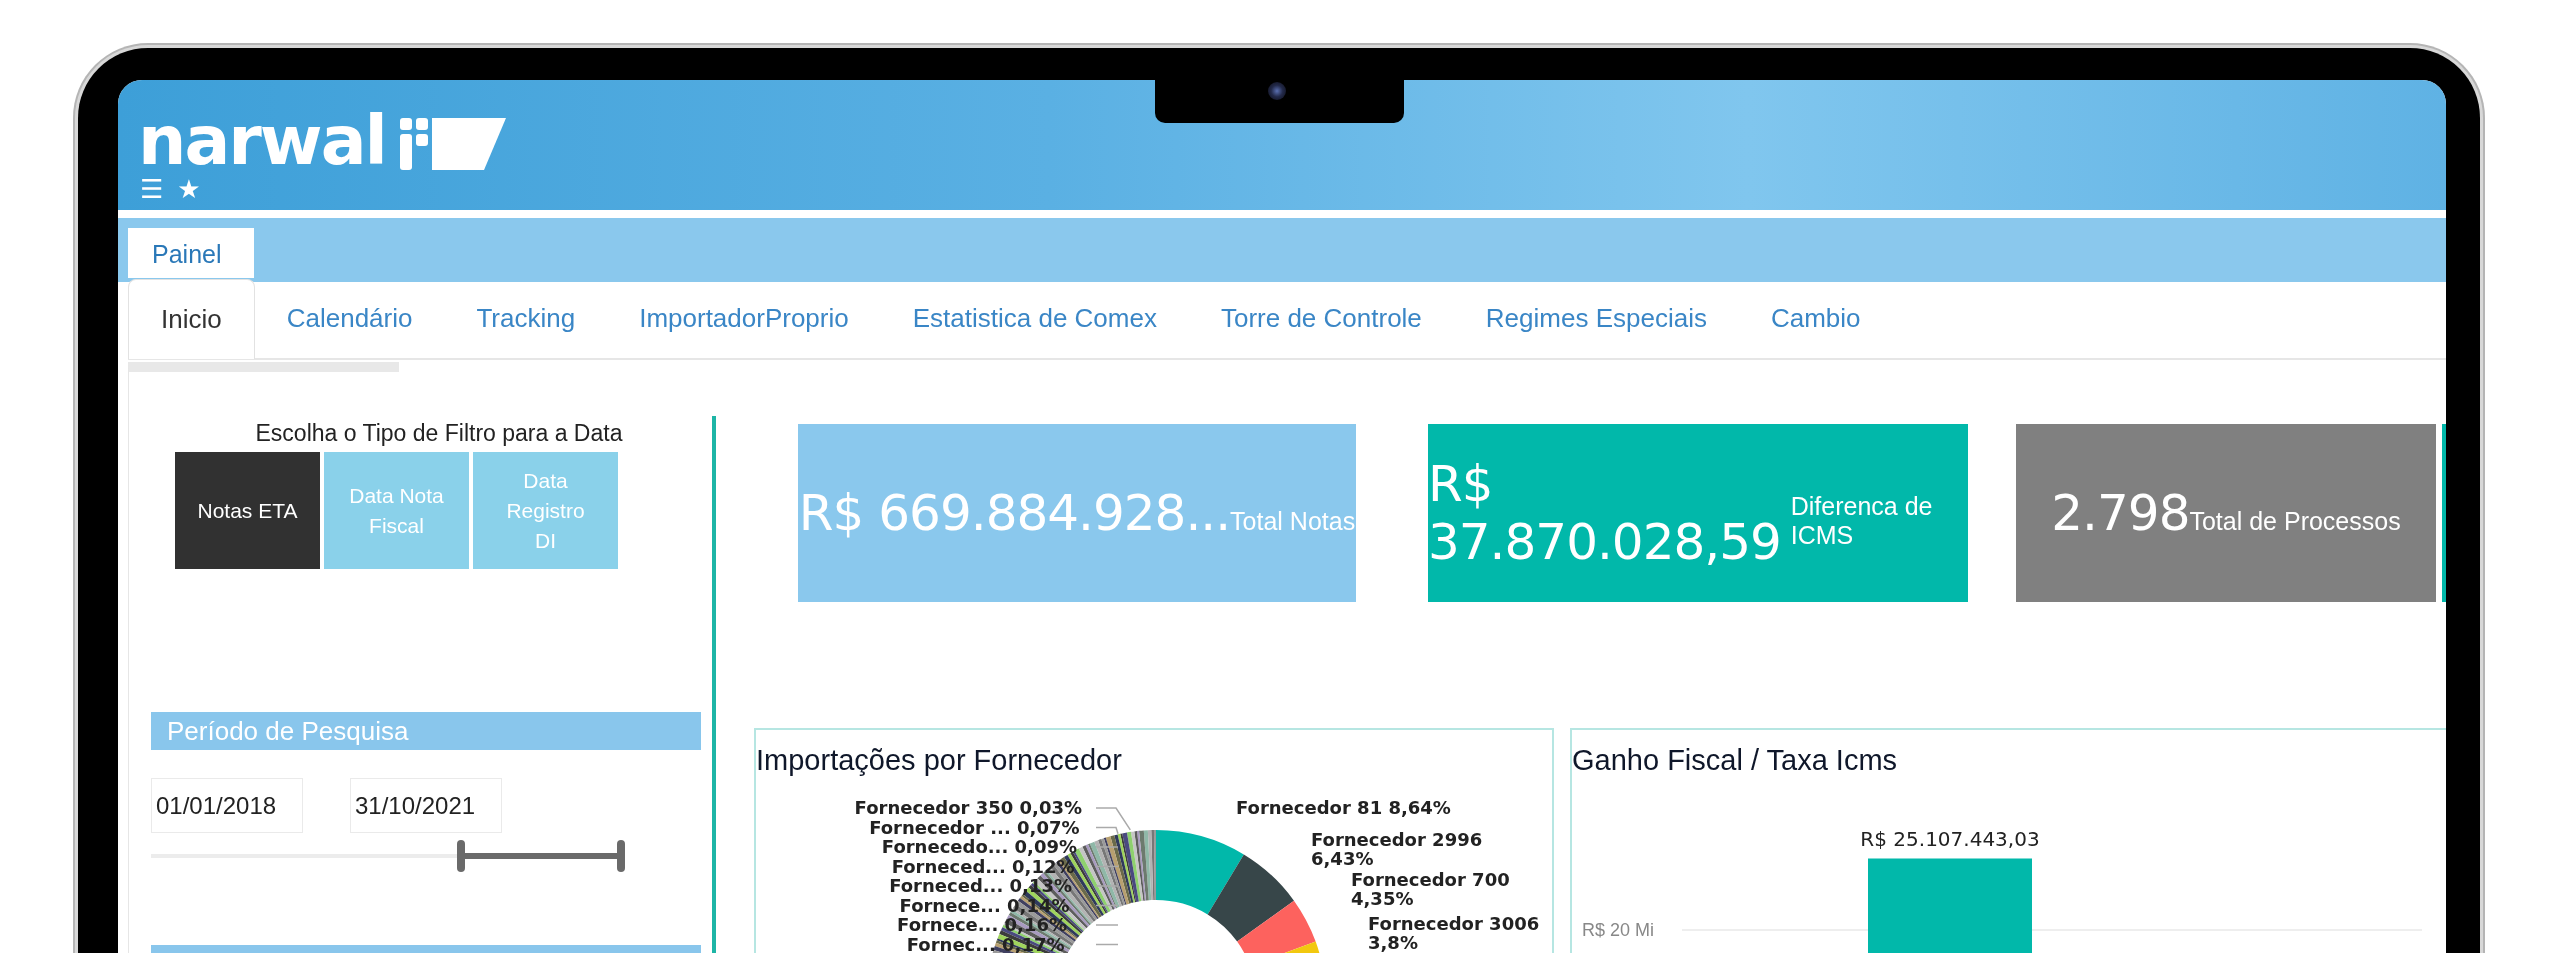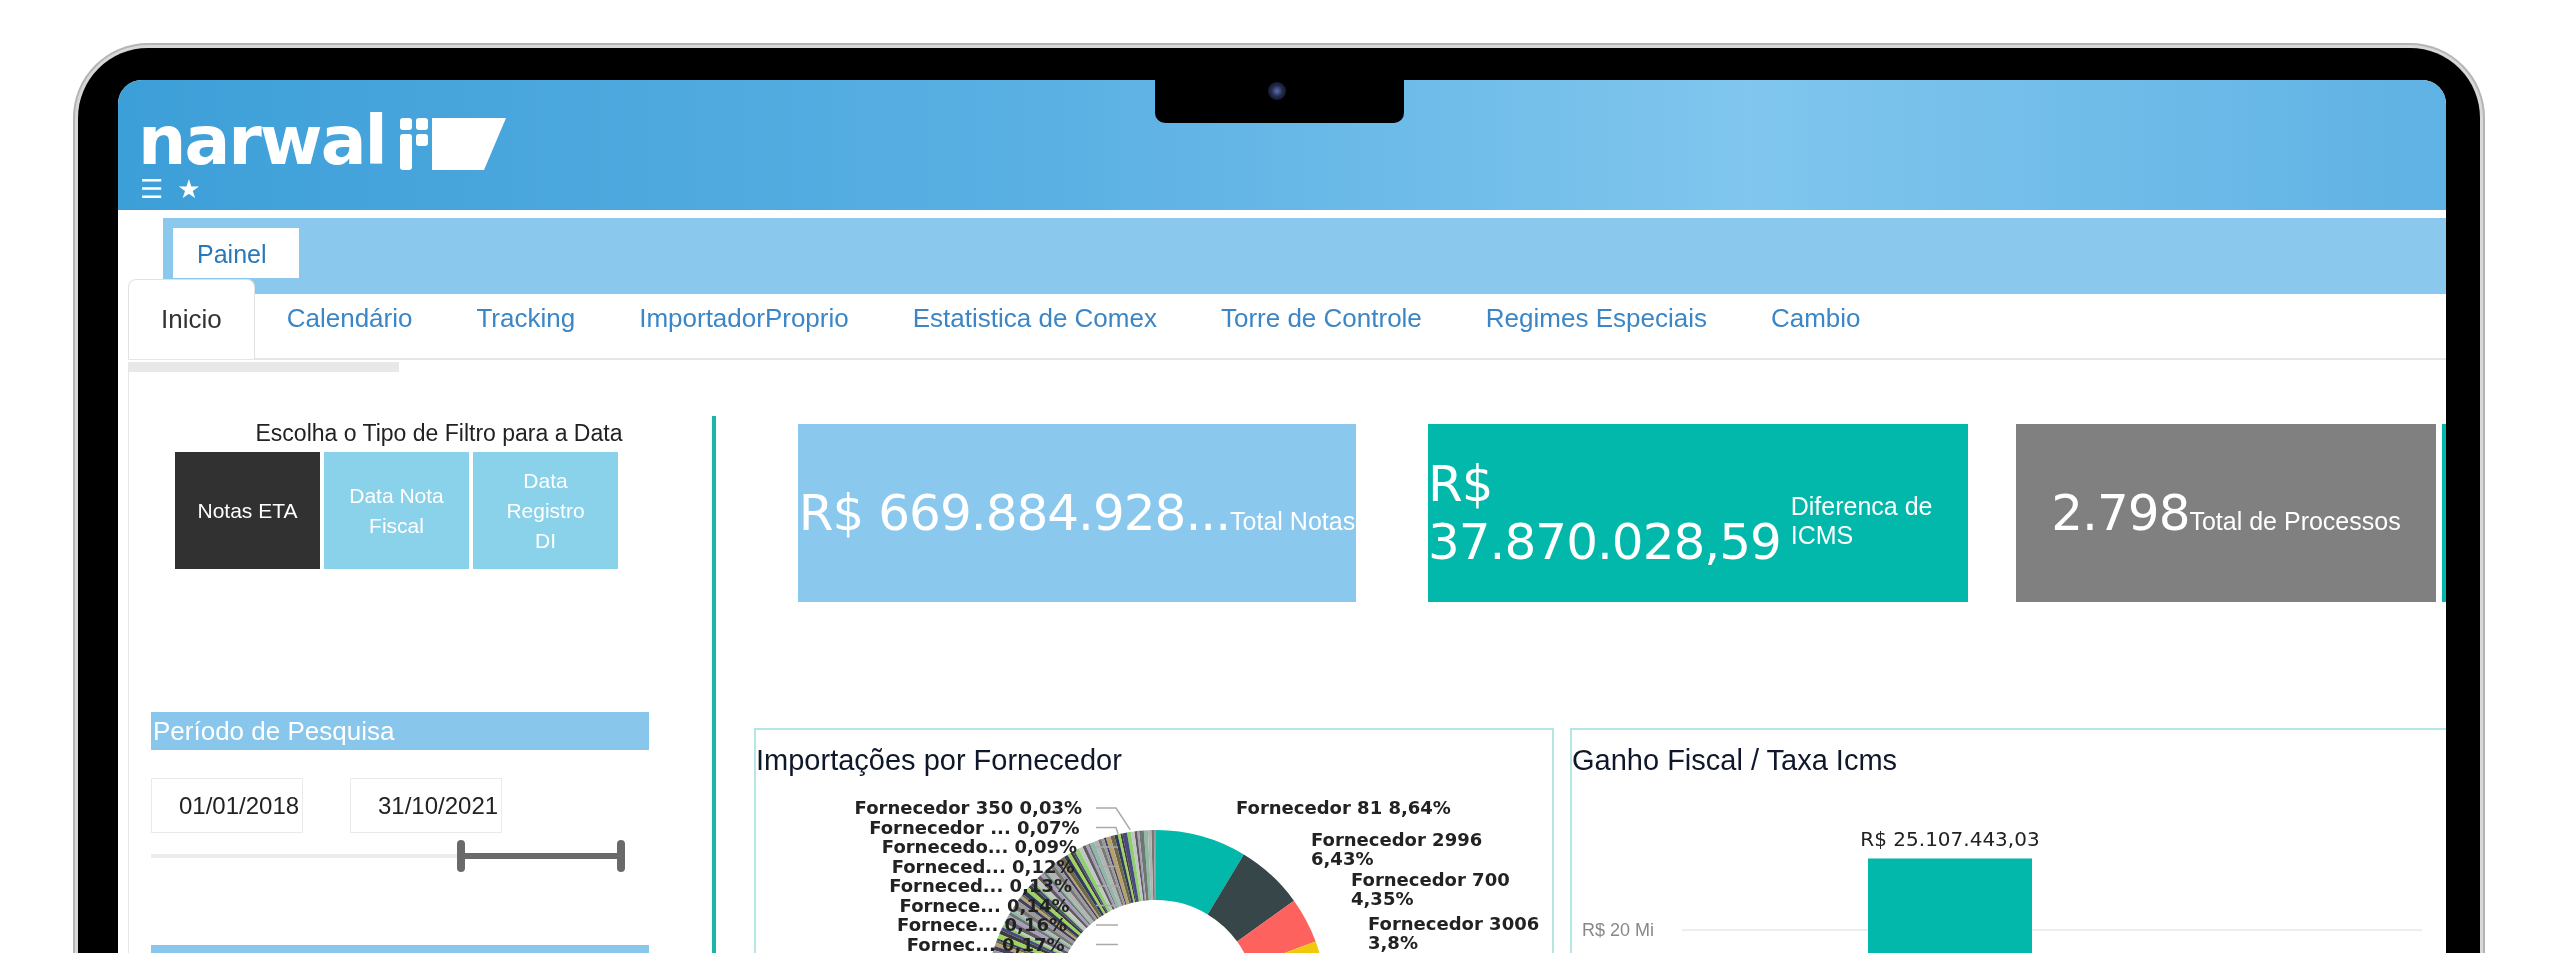--- a/index.html
+++ b/index.html
@@ -27,38 +27,38 @@
   .app-header {
     position: absolute; left: 0; top: 0; width: 100%; height: 130px;
     background: linear-gradient(90deg, #3d9fd8 0%, #5ab0e3 40%, #80c6ee 70%, #5fb2e4 100%);
   }
   .logo { position: absolute; left: 20px; top: 22px; height: 70px; display: flex; align-items: flex-end; }
   .logo-text { font-family: "DejaVu Sans", sans-serif; font-size: 68px; color: #fff; font-weight: bold; letter-spacing: -2px; line-height: 62px; }
   .logo-mark { margin-left: 12px; width: 110px; height: 60px; position: relative; }
   .header-icons { position: absolute; left: 22px; top: 96px; display: flex; gap: 14px; color: #fff; font-size: 26px; line-height: 26px; }
   .header-rule { position: absolute; left: 0; top: 130px; width: 100%; height: 8px; background: #fff; }
 
-  .painel-bar { position: absolute; left: 0; top: 138px; width: 100%; height: 76px; background: #8ac8ed; margin-left: 45px; }
+  .painel-bar { position: absolute; left: 0; top: 138px; width: 100%; height: 64px; background: #8ac8ed; }
   .painel-tab { position: absolute; left: 10px; top: 10px; width: 126px; height: 50px; background: #fff; color: #2a78b8; font-size: 25px; padding: 12px 0 0 24px; }
 
   .nav-tabs { position: absolute; left: 10px; top: 198px; width: 2320px; height: 82px; border-bottom: 2px solid #e6e6e6; display: flex; align-items: center; }
   .nav-tab { font-size: 26px; color: #3a86c6; padding: 0 32px; height: 82px; display: flex; align-items: center; }
   .nav-tab.active { color: #333; background: #fff; border: 1px solid #e2e2e2; border-bottom: none; border-radius: 8px 8px 0 0; height: 80px; margin-top: 2px; }
 
   .content { position: absolute; left: 10px; top: 282px; width: 2330px; height: 600px; }
   .sidebar { position: absolute; left: 0; top: 0; width: 544px; height: 600px; border-left: 1px solid #e6e6e6; border-top: 10px solid #e8e8e8; }
   .sidebar-top-cover { position: absolute; left: 270px; top: -10px; width: 280px; height: 10px; background: #fff; }
 
   .filter-title { position: absolute; left: 80px; top: 48px; width: 460px; text-align: center; font-size: 23px; color: #222; }
   .filter-btns { position: absolute; left: 46px; top: 80px; display: flex; gap: 4px; }
   .filter-btn { width: 145px; height: 117px; display: flex; align-items: center; justify-content: center; text-align: center; font-size: 21px; line-height: 30px; color: #fff; background: #8ad1ea; }
   .filter-btn.selected { background: #313131; color: #fff; }
 
-  .section-label { position: absolute; left: 22px; width: 498px; height: 38px; background: #89c6ec; color: #fff; font-size: 26px; padding-left: 2px; line-height: 38px; }
-  .date-box { position: absolute; top: 406px; height: 55px; border: 1px solid #eaeaea; font-size: 24px; color: #222; display: flex; align-items: center; padding-left: 27px; }
+  .section-label { position: absolute; left: 22px; width: 550px; height: 38px; background: #89c6ec; color: #fff; font-size: 26px; padding-left: 16px; line-height: 38px; }
+  .date-box { position: absolute; top: 406px; height: 55px; border: 1px solid #eaeaea; font-size: 24px; color: #222; display: flex; align-items: center; padding-left: 4px; }
   .slider-track { position: absolute; left: 22px; top: 482px; width: 474px; height: 4px; background: #ececec; }
   .slider-range { position: absolute; left: 310px; top: 481px; width: 165px; height: 6px; background: #6a6a6a; }
   .slider-handle { position: absolute; top: 468px; width: 8px; height: 32px; background: #6a6a6a; border-radius: 4px; }
 
   .teal-divider { position: absolute; left: 584px; top: 54px; width: 4px; height: 560px; background: #1db5a6; }
 
   .kpi { position: absolute; top: 62px; height: 178px; display: flex; flex-direction: row; align-items: center; justify-content: center; color: #fff; }
   .kpi-value { font-family: "DejaVu Sans", sans-serif; font-size: 50px; letter-spacing: -1px; }
   .kpi-label { font-size: 25px; margin-top: 16px; }
 

